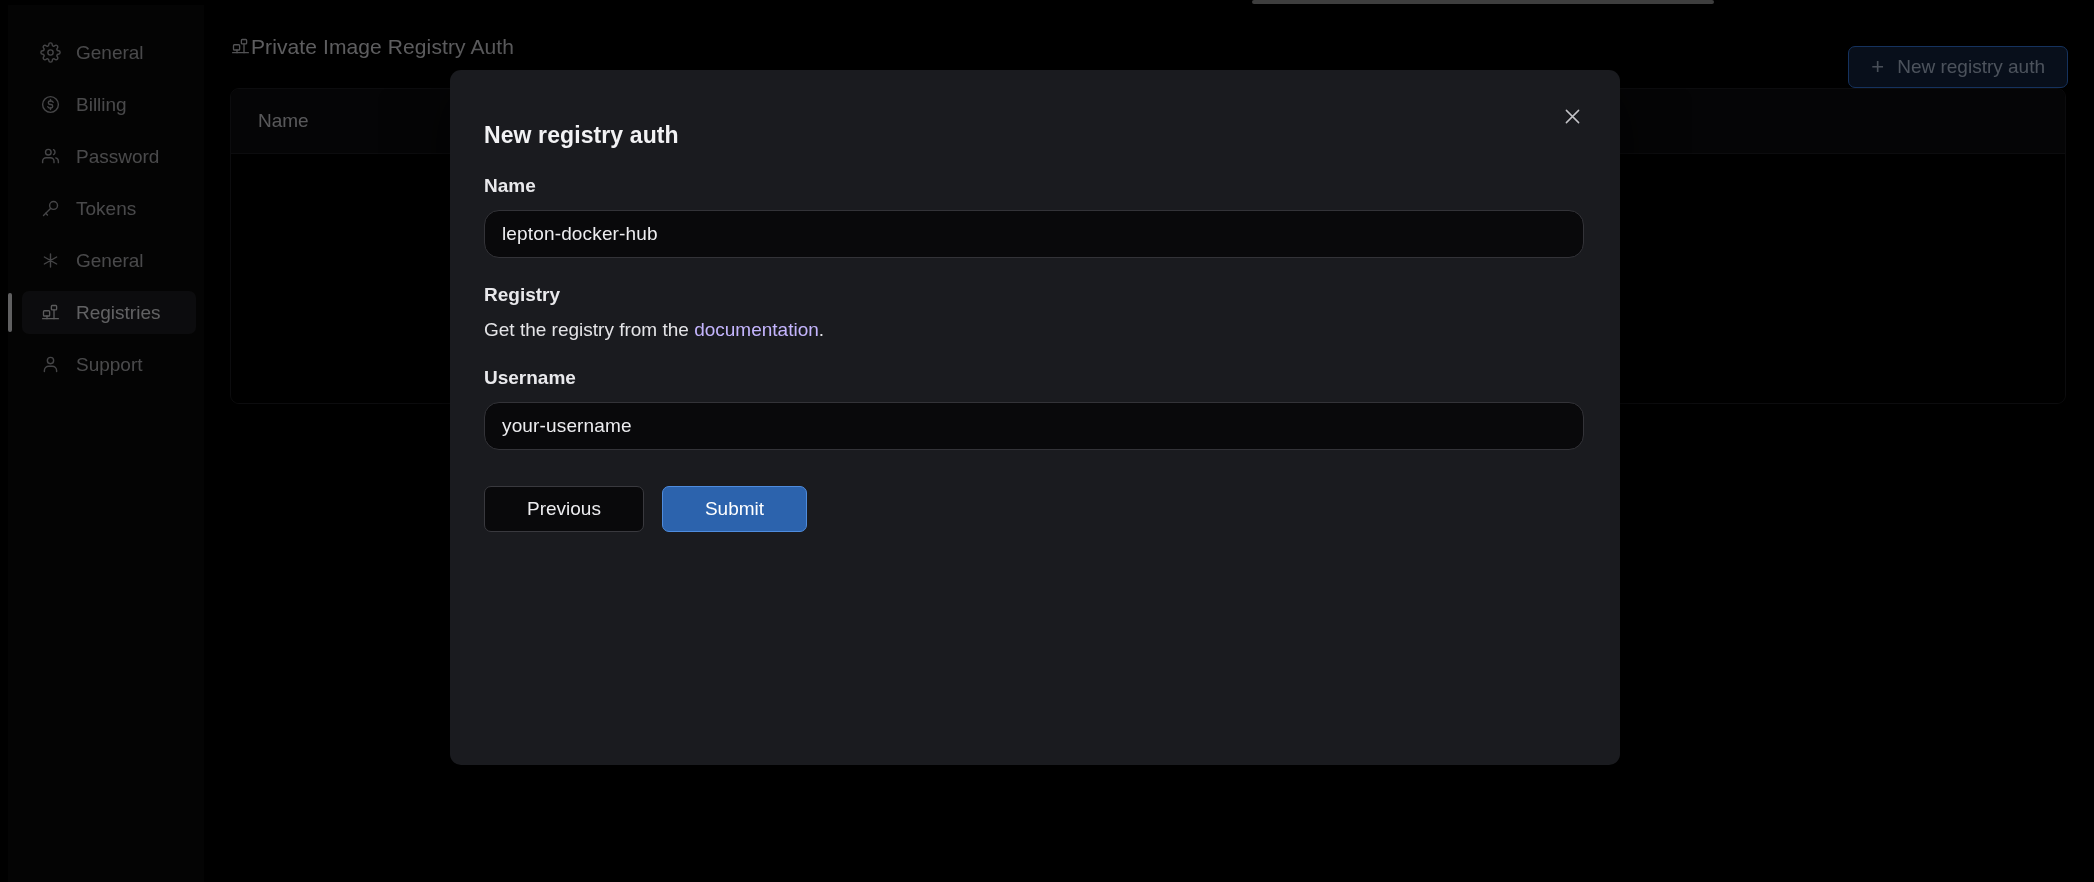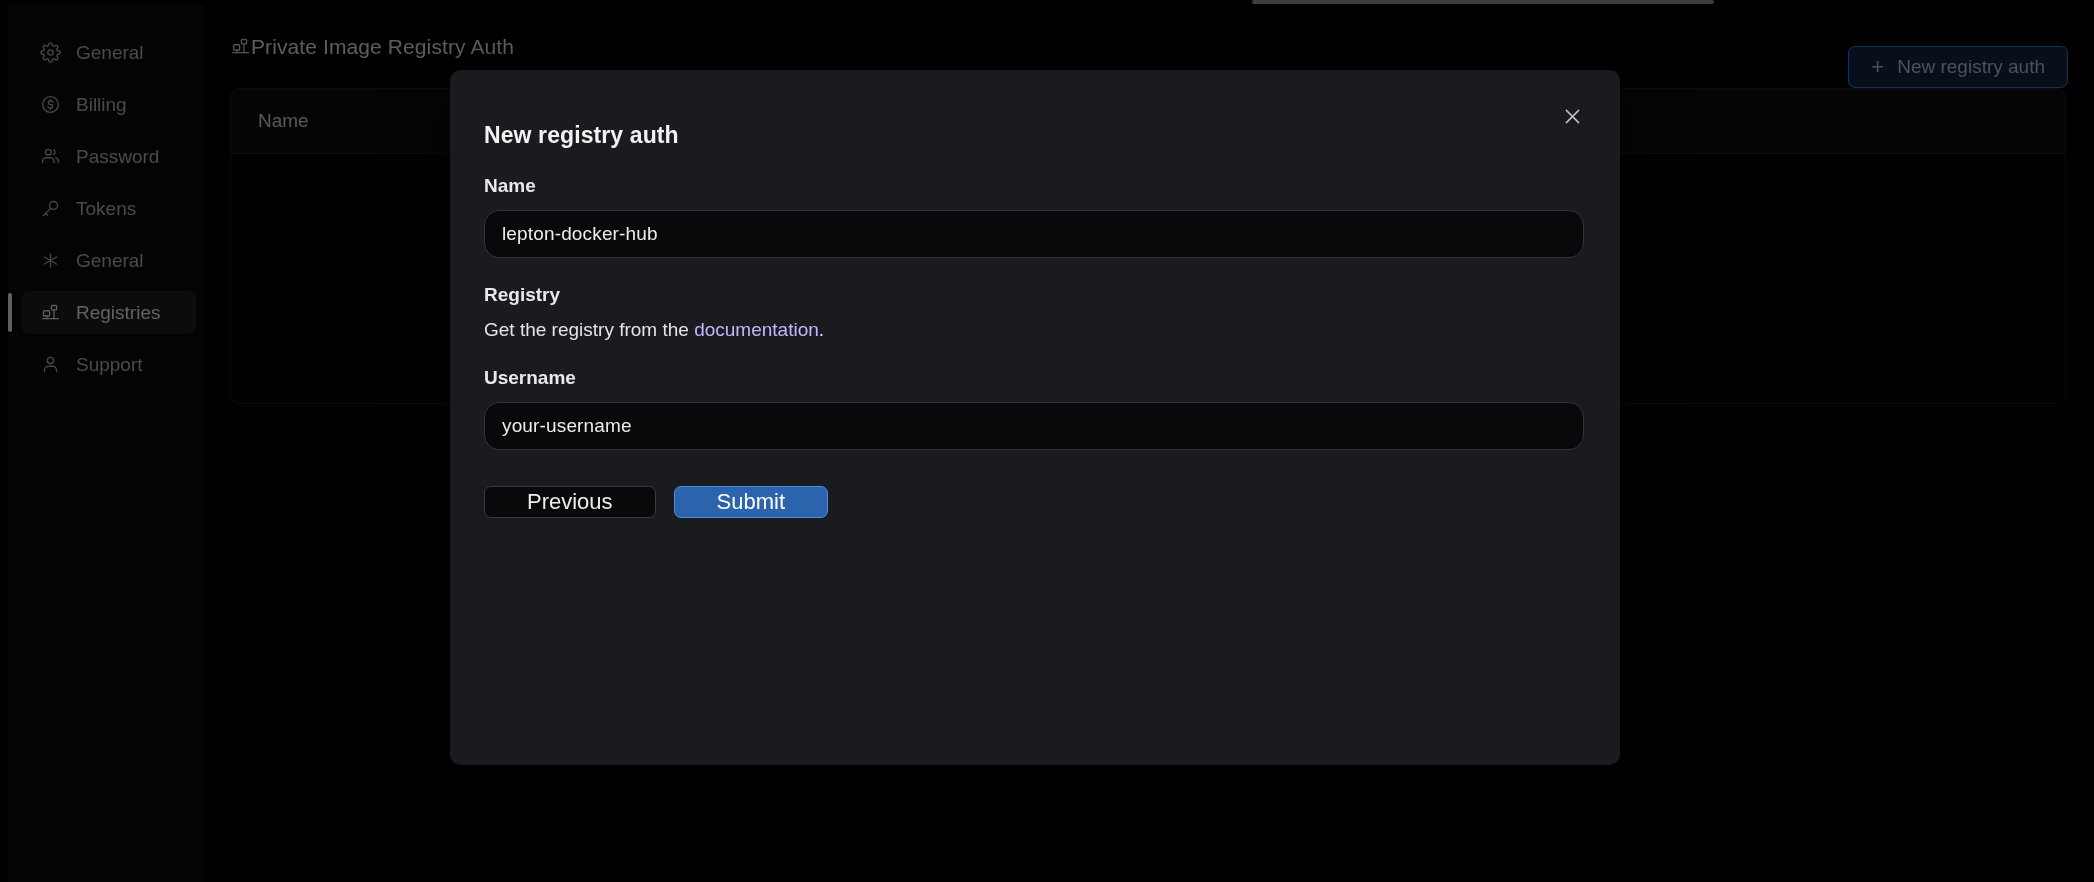--- a/index.html
+++ b/index.html
@@ -252,23 +252,23 @@
     text-decoration: none;
     cursor: pointer;
   }
 
   .actions {
     display: flex;
     gap: 18px;
     margin-top: 36px;
   }
   .btn {
-    height: 32px;
+    height: 46px;
     border-radius: 7px;
-    font-size: 22px;
+    font-size: 19px;
     display: inline-flex;
     align-items: center;
     justify-content: center;
     cursor: pointer;
     padding: 0 42px;
   }
   .btn-secondary {
     background: #09090b;
     border: 1px solid #39393e;
     color: #ededf0;

